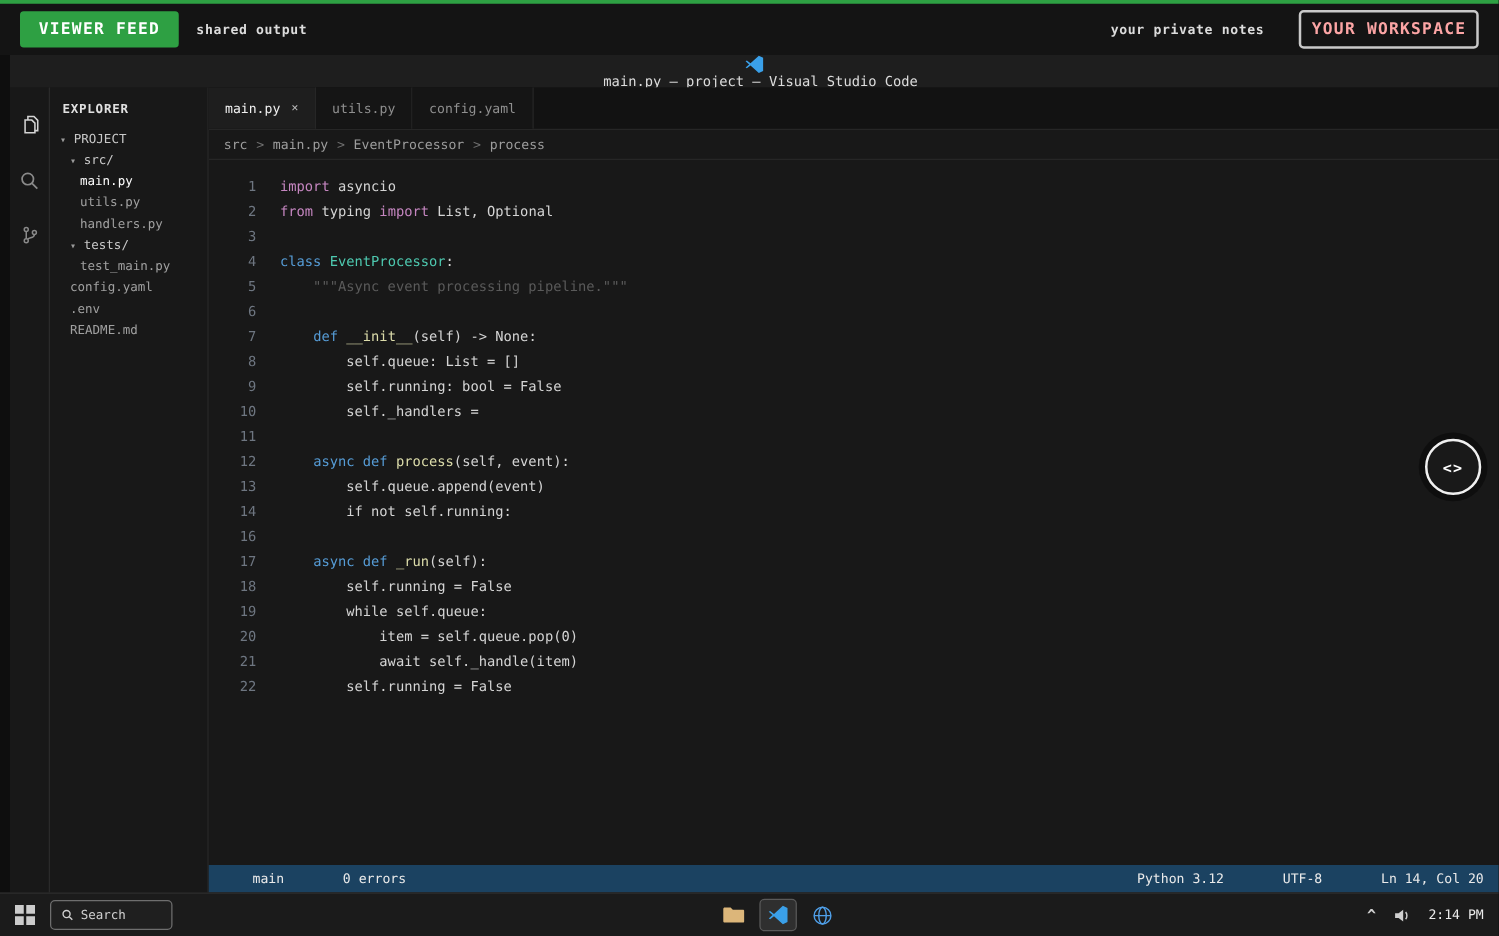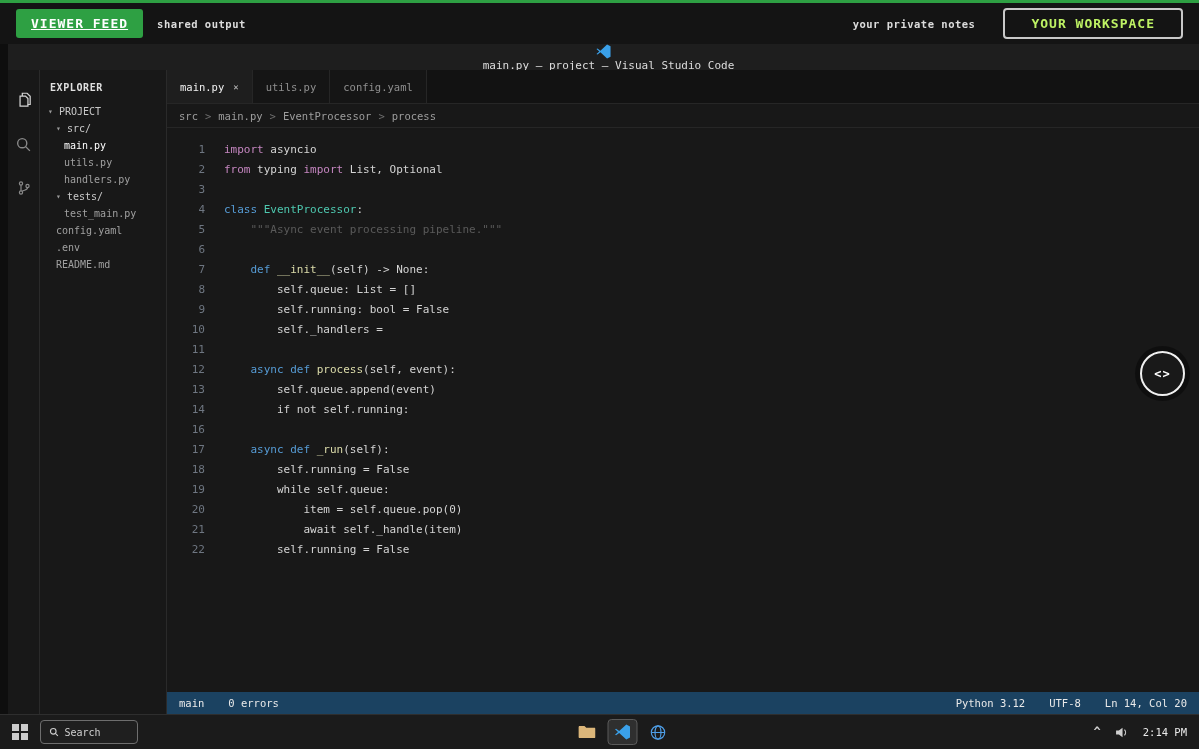--- a/index.html
+++ b/index.html
@@ -9,25 +9,25 @@
     font-family:"DejaVu Sans Mono","Liberation Mono",monospace;
     color:#d4d4d4;
     position:relative;
   }
 
   
   .overlay-bar { height:44px; background:#141414; border-top:3px solid #2ea043;
     display:flex; align-items:center; padding:0 16px; gap:14px; }
   .btn-viewer { background:#2ea043; color:#fff; font-weight:bold; font-size:13px;
     letter-spacing:1px; padding:7px 15px; border:none; border-radius:3px;
-    font-family:inherit; cursor:pointer;text-decoration:underline; }
+    font-family:inherit; cursor:pointer; }
   .lbl-mono-sm { font-size:10.5px; font-weight:bold; color:#dcdcdc; letter-spacing:0.5px; }
   .flex-spacer { flex:1; }
-  .btn-workspace { background:transparent; color:#bef264; font-weight:bold; font-size:13px;
-    letter-spacing:1px; padding:6px 26px; border:2px solid #c9c9c9; border-radius:4px;
+  .btn-workspace { background:transparent; color:#fca5a5; font-weight:bold; font-size:13px;
+    letter-spacing:1px; padding:6px 8px; border:2px solid #c9c9c9; border-radius:4px;
     font-family:inherit; cursor:pointer; margin-left:14px; }
 
   
   .vscode-window { margin-left:8px; height:670px; background:#181818; position:relative; }
   .titlebar { height:26px; background:#1e1e1e; display:flex; align-items:center; padding:0 12px;flex-direction:column; }
   .titlebar .title { margin-left:10px; font-size:11px; color:#dddddd; }
   .win-controls { margin-left:auto; display:flex; align-items:center; gap:27px; padding-right:6px; }
   .wc { display:flex; align-items:center; justify-content:center; width:14px; height:14px; cursor:pointer; }
   .wc-min-bar { display:inline-block; width:11px; height:2px; background:#d0d0d0; }
   .wc-max-box { display:inline-block; width:10px; height:10px; border:1.5px solid #d0d0d0; }
@@ -71,21 +71,21 @@
   .tk-kw  { color:#c586c0; }
   .tk-def { color:#569cd6; }
   .tk-cls { color:#4ec9b0; }
   .tk-fn  { color:#dcdcaa; }
   .tk-doc { color:#5a5a5a; }
   .tk-pl  { color:#d4d4d4; }
 
   .statusbar { height:22px; background:#1b4261; display:flex; align-items:center;
     padding:0 12px; font-size:10.5px; color:#eaeaea; }
   .status-group { display:flex; gap:24px; }
-  .status-item { cursor:pointer; white-space:nowrap; }
+  .status-item { cursor:pointer; white-space:nowrap;margin-left:23px; }
 
   
   .float-toggle { position:absolute; right:14px; top:351px; width:45px; height:45px;
     border-radius:50%; background:#191919; border:2px solid #f0f0f0; color:#ffffff;
     font-size:12px; font-weight:bold; display:flex; align-items:center; justify-content:center;
     letter-spacing:1px; font-family:inherit; cursor:pointer; z-index:50;
     box-shadow:0 0 0 5px rgba(8,8,8,0.55); }
 
   
   .taskbar { height:35px; background:#1b1b1b; border-top:1px solid #2e2e2e;

